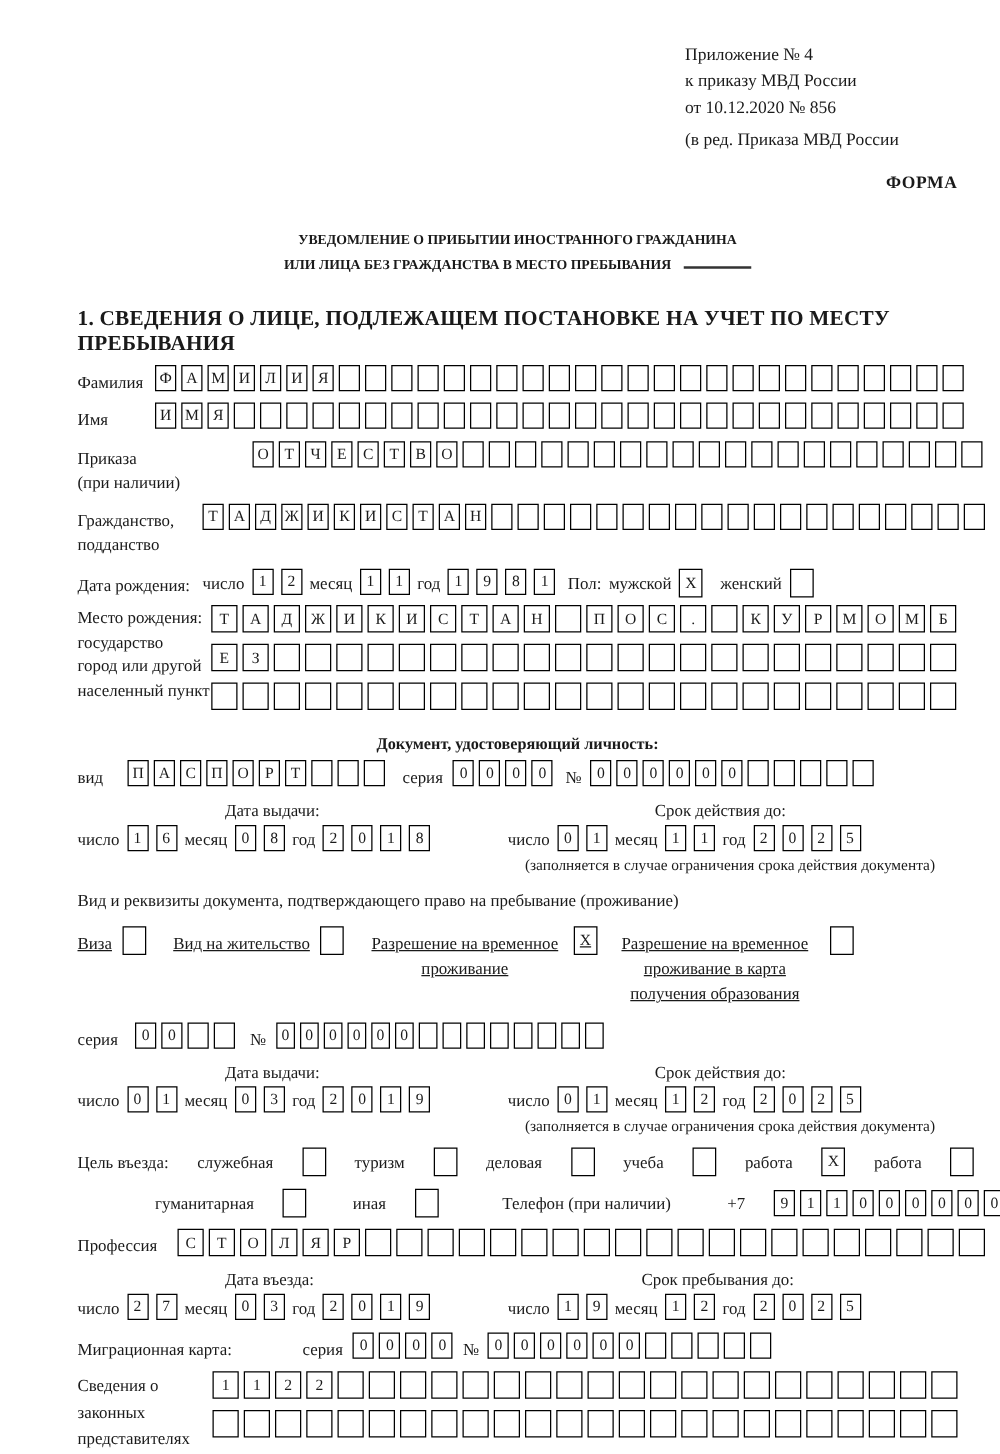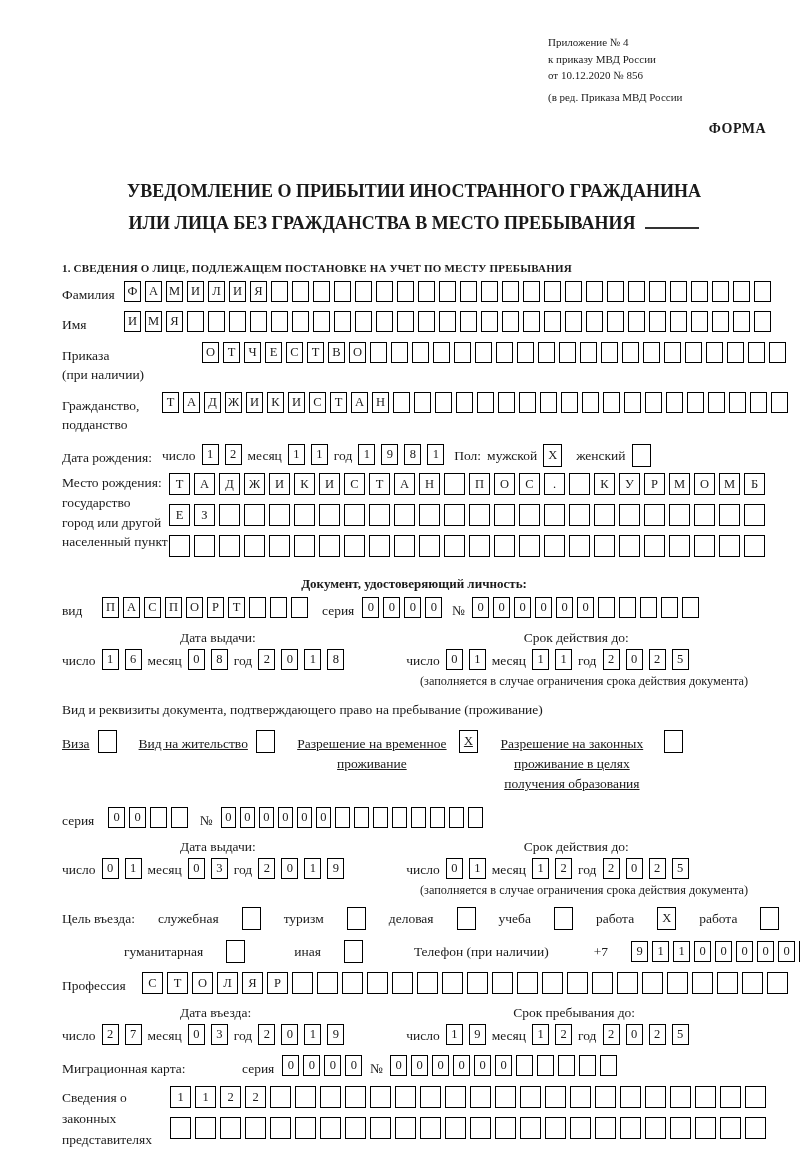--- a/index.html
+++ b/index.html
@@ -10,26 +10,26 @@
     height: 1163px;
     margin: 0 auto;
     background: #fff;
     color: #1a1a1a;
     font-family: "Liberation Serif", "DejaVu Serif", serif;
     font-size: 13.5px;
     padding: 34px 34px 18px 62px;
     overflow: hidden;
   }
   
-  .annex { margin-left: auto; width: 218px; line-height: 1.5; font-size: 11px; }
+  .annex { margin-left: auto; width: 218px; line-height: 1.5; font-size: 14px; }
   .annex .amend { margin-top: 5px; }
   .forma { text-align: right; font-weight: bold; font-size: 14px; margin-top: 16px; letter-spacing: .5px; }
-  .title { text-align: center; font-weight: bold; font-size: 18px; margin-top: 38px; line-height: 1.8; }
+  .title { text-align: center; font-weight: bold; font-size: 11px; margin-top: 28px; line-height: 1.8; }
   .blank-underline { display: inline-block; width: 54px; border-bottom: 2px solid #333; height: 12px; margin-left: 10px; }
-  .sec-heading { font-weight: bold; font-size: 11px; margin-top: 22px; letter-spacing: .2px; }
+  .sec-heading { font-weight: bold; font-size: 17px; margin-top: 22px; letter-spacing: .2px; }
   
   .row { display: flex; align-items: flex-start; margin-top: 7px; }
   .lbl { flex: none; padding-top: 4px; line-height: 1.45; }
   .cells { display: flex; flex-wrap: nowrap; gap: 4px; flex: none; }
   .cell {
     flex: none; width: 17px; height: 21px;
     border: 1.7px solid #000;
     display: inline-flex; align-items: center; justify-content: center;
     font-size: 12.5px; background: #fff;
   }
@@ -49,21 +49,21 @@
   
   .options { display: flex; align-items: flex-start; margin-top: 8px; gap: 10px; text-decoration: underline; }
   .opt { display: flex; align-items: flex-start; gap: 8px; }
   .opt .olbl { padding-top: 4px; line-height: 1.5; }
   .opt .center { text-align: center; }
   .w150 { max-width: 158px; }
   .w160 { max-width: 168px; }
   
   .purpose { display: flex; align-items: center; gap: 23px; margin-top: 9px; flex-wrap: nowrap; }
   .purpose .plbl { flex: none; }
-  .gap-l { margin-left: 26px; }
+  .gap-l { margin-left: 14px; }
   
   .reps { display: flex; margin-top: 8px; }
   .reps .lblcol { flex: none; width: 108px; line-height: 1.55; padding-top: 2px; }
 </style>
 </head>
 <body>
 
 <div class="page">
 
   <div class="annex">
@@ -457,21 +457,21 @@
           <span class="cell"></span>
         </span>
     </span>
     <span class="opt" style="margin-left:8px">
       <span class="olbl center w150">Разрешение на временное проживание</span>
       <span class="cells cbx">
           <span class="cell">X</span>
         </span>
     </span>
     <span class="opt">
-      <span class="olbl center w160">Разрешение на законных проживание в целях получения образования</span>
+      <span class="olbl center w160">Разрешение на временное проживание в карта получения образования</span>
       <span class="cells cbx">
           <span class="cell"></span>
         </span>
     </span>
   </div>
   <div class="row" style="margin-top:12px">
     <span class="lbl" style="width:46px">серия</span>
     <span class="cells">
         <span class="cell">0</span>
         <span class="cell">0</span>

